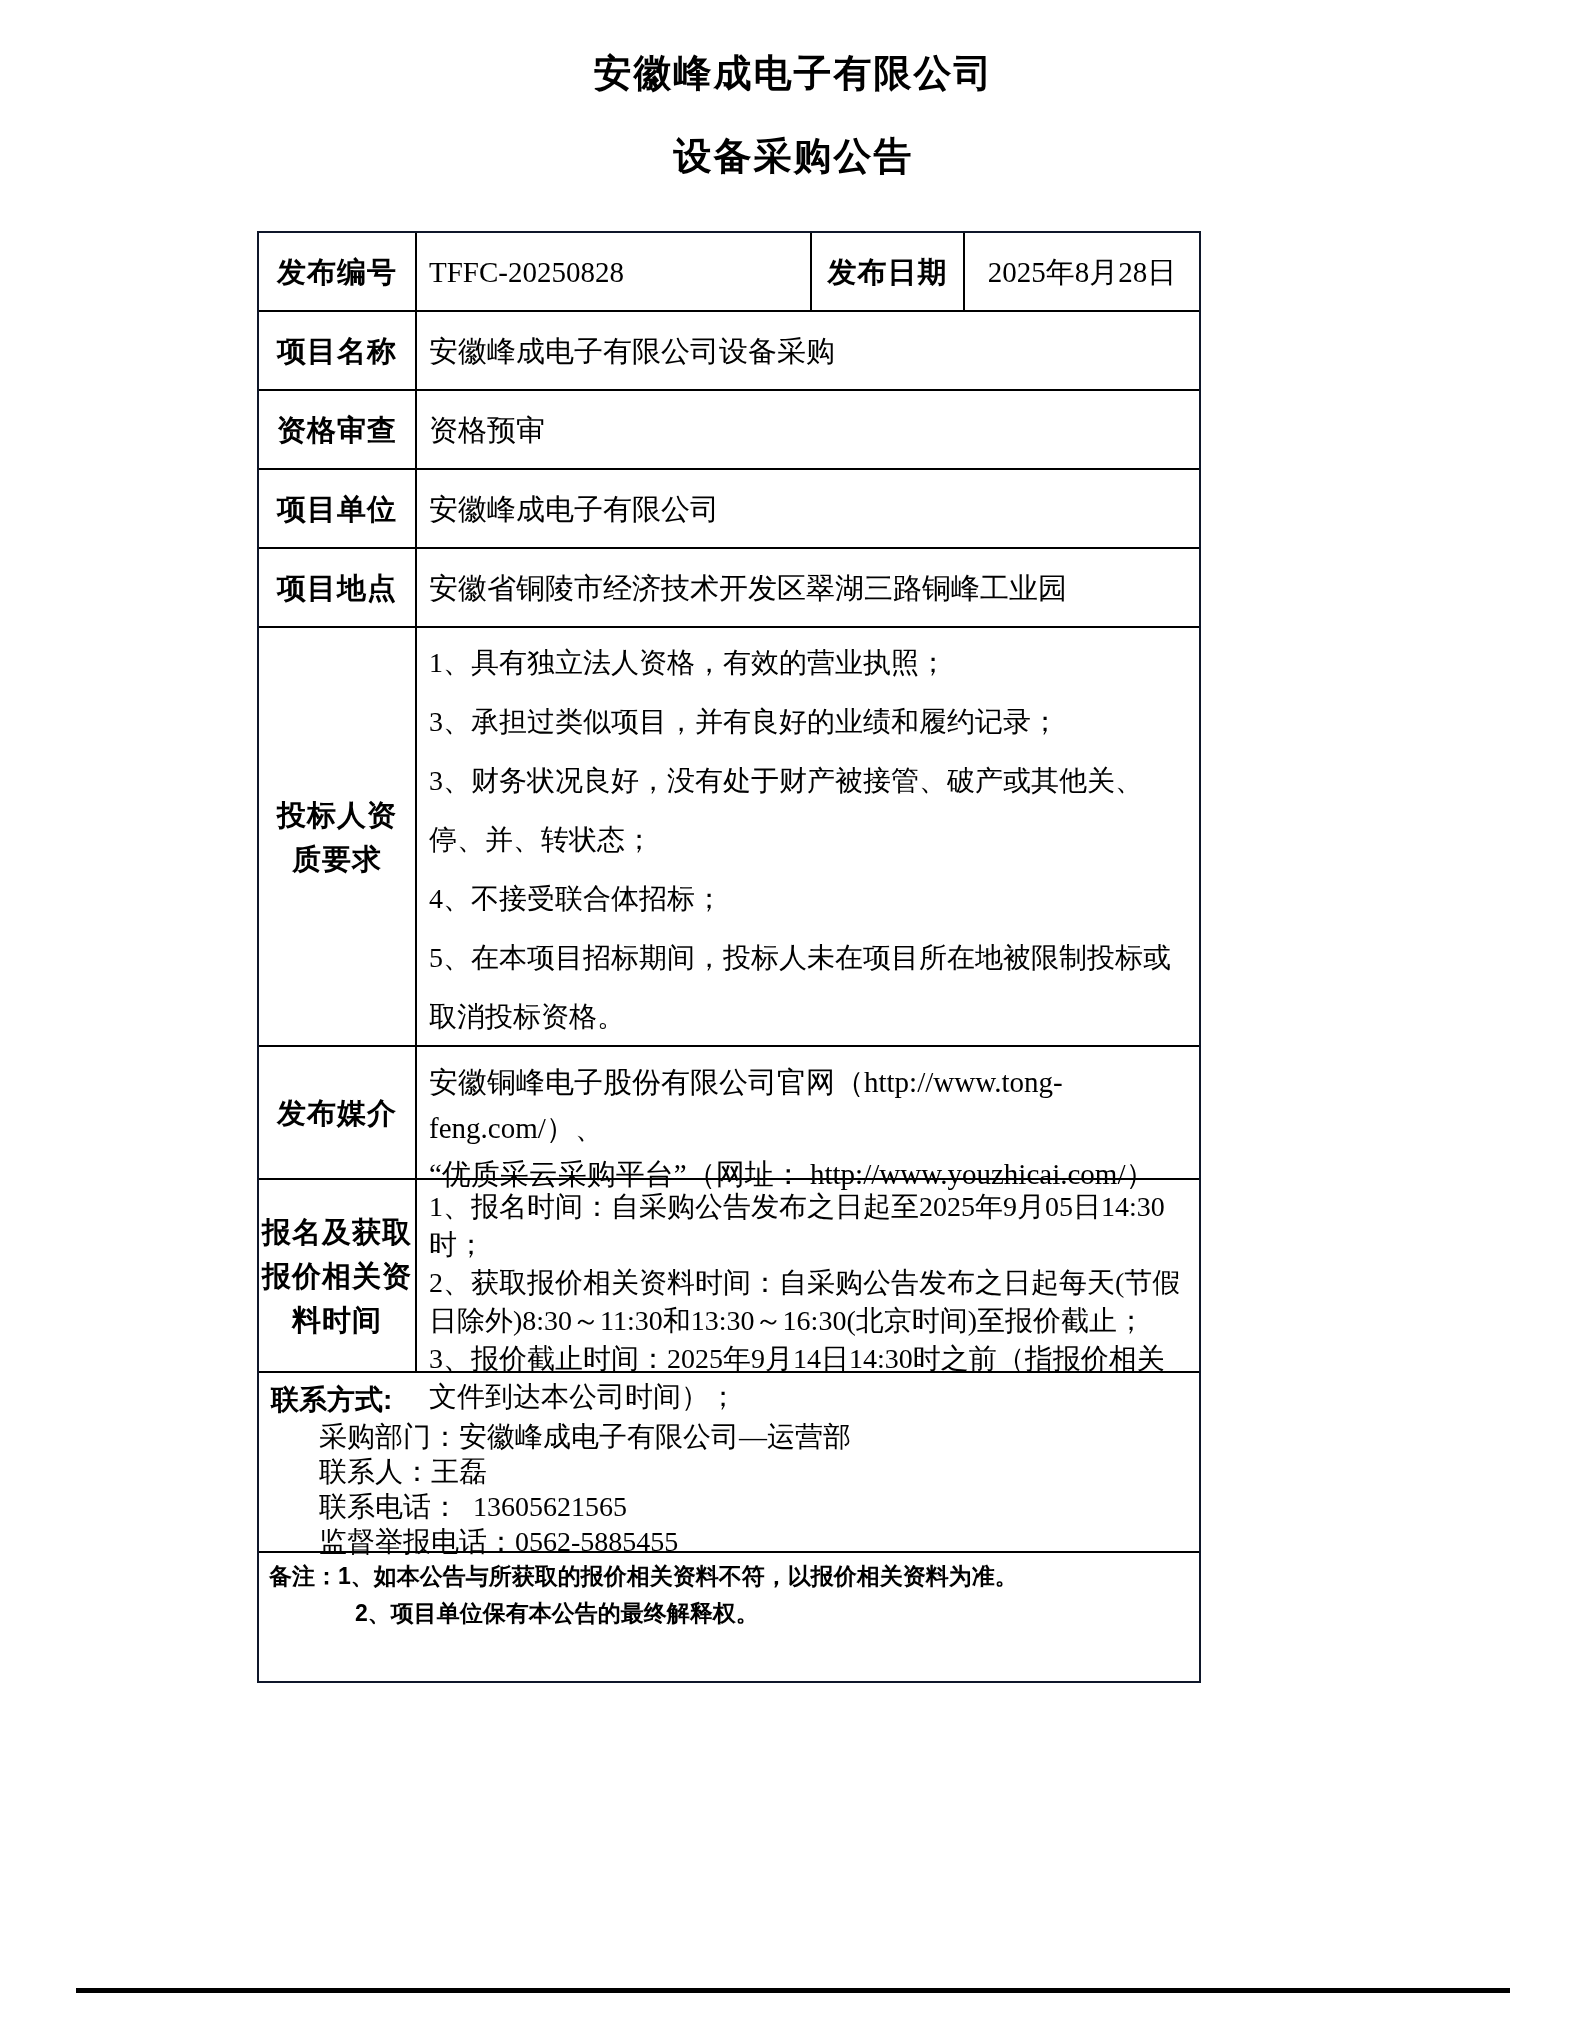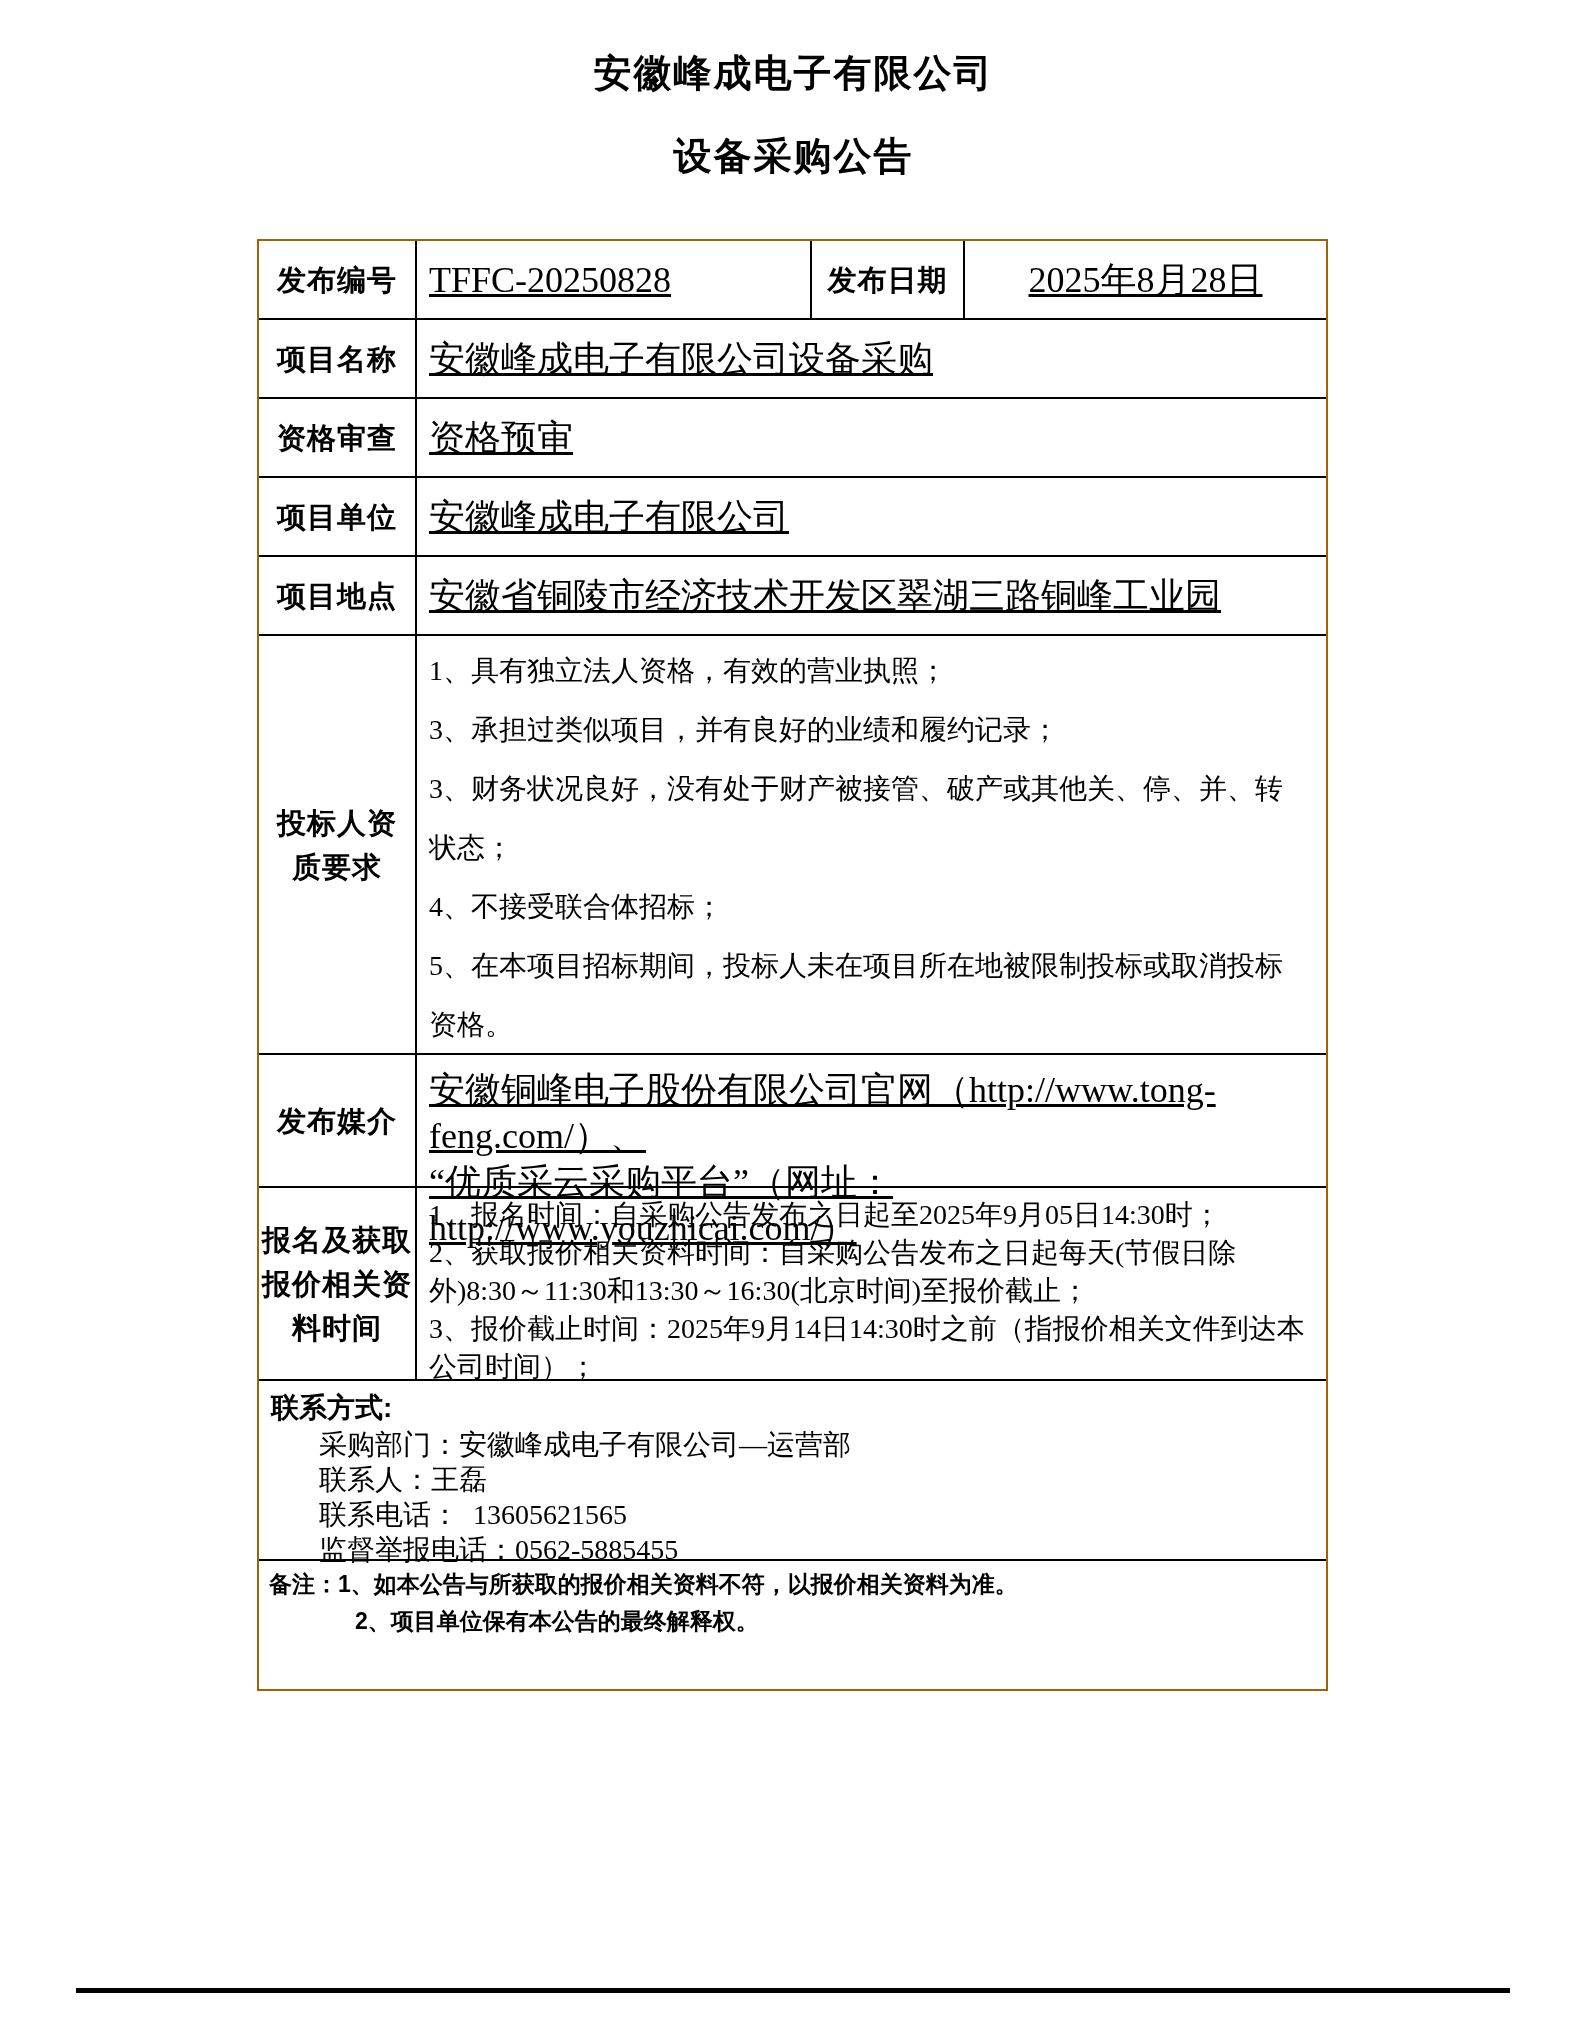--- a/index.html
+++ b/index.html
@@ -12,37 +12,37 @@
     position:absolute;top:48px;left:0;width:100%;text-align:center;
     font-size:38px;font-weight:bold;letter-spacing:2px;
     font-family:"Liberation Sans","DejaVu Sans",sans-serif;
   }
   .subtitle{
     position:absolute;top:131px;left:0;width:100%;text-align:center;
     font-size:38px;font-weight:bold;letter-spacing:2px;
     font-family:"Liberation Sans","DejaVu Sans",sans-serif;
   }
   .doc-table{
-    position:absolute;left:257px;top:239px;width:1071px;
-    border:2px solid #a16207;box-sizing:border-box;
+    position:absolute;left:257px;top:231px;width:944px;
+    border:2px solid #0f172a;box-sizing:border-box;
   }
   .trow{display:flex;border-bottom:2px solid #000;box-sizing:border-box;}
   .trow:last-child{border-bottom:none;}
   .cell{box-sizing:border-box;}
   .b-r{border-right:2px solid #000;}
   .lbl{
     width:158px;flex-shrink:0;
     display:flex;align-items:center;justify-content:center;text-align:center;
     font-weight:bold;font-size:29px;line-height:44px;
     white-space:pre-line;letter-spacing:1px;
   }
   .lbl-mid{width:153px;flex-shrink:0;}
   .val{
     flex:1;display:flex;align-items:center;
-    padding:0 12px;font-size:36px;line-height:38px;text-decoration:underline;
+    padding:0 12px;font-size:29px;line-height:38px;
   }
   .val-center{justify-content:center;padding:0 4px;}
   .val-block{
     flex:1;display:block;font-size:28px;box-sizing:border-box;
   }
   .req-items{padding:5px 28px 0 12px;line-height:59px;}
   .media-val{white-space:pre-line;line-height:46px;align-items:flex-start;padding-top:12px;}
   .time-items{padding:8px 12px 0;line-height:38px;}
   .contact-cell{width:100%;box-sizing:border-box;padding:8px 12px 0;font-size:28px;}
   .contact-heading{

